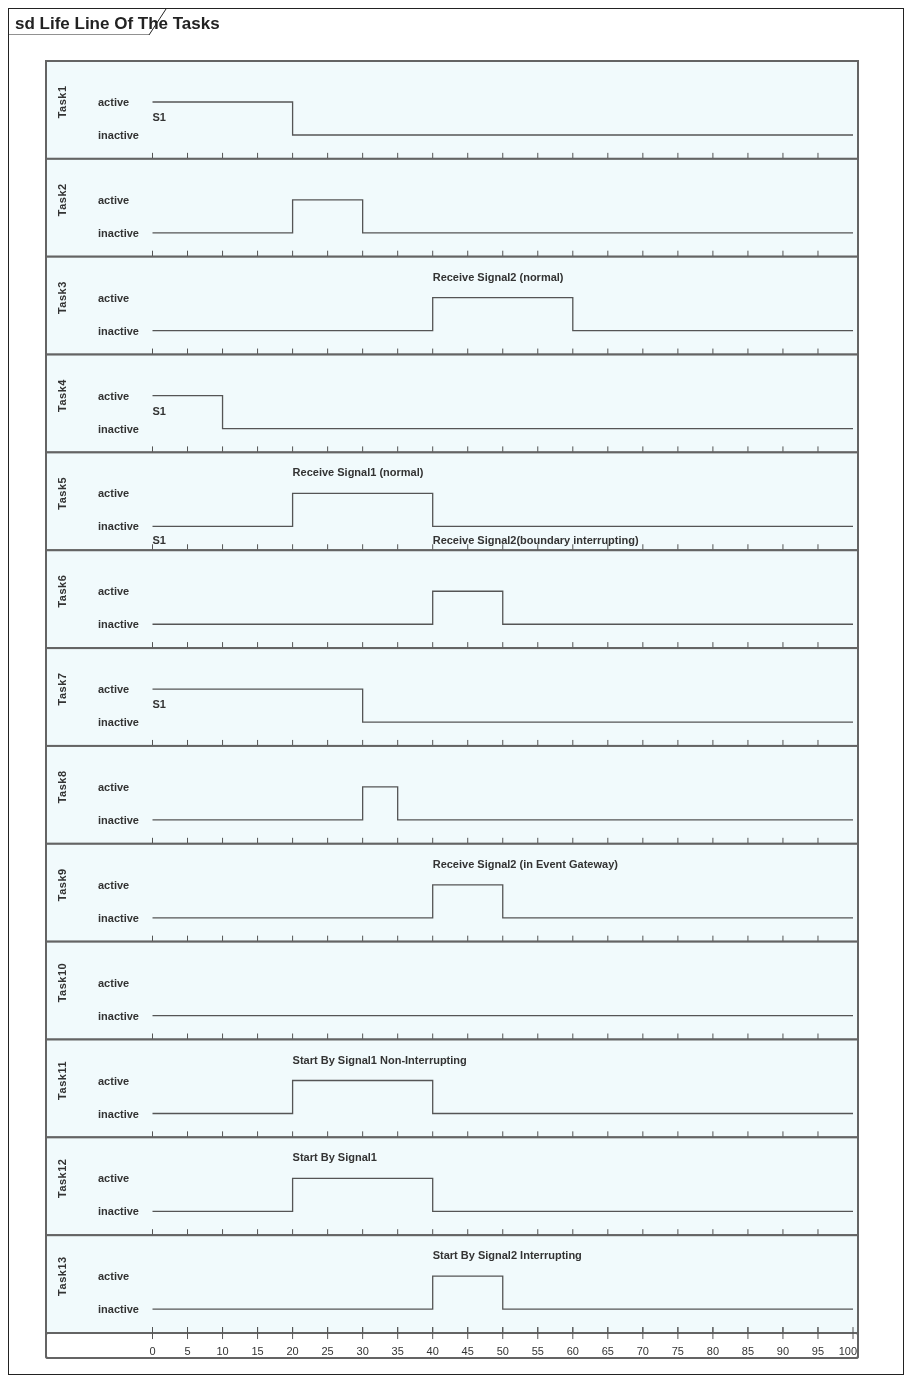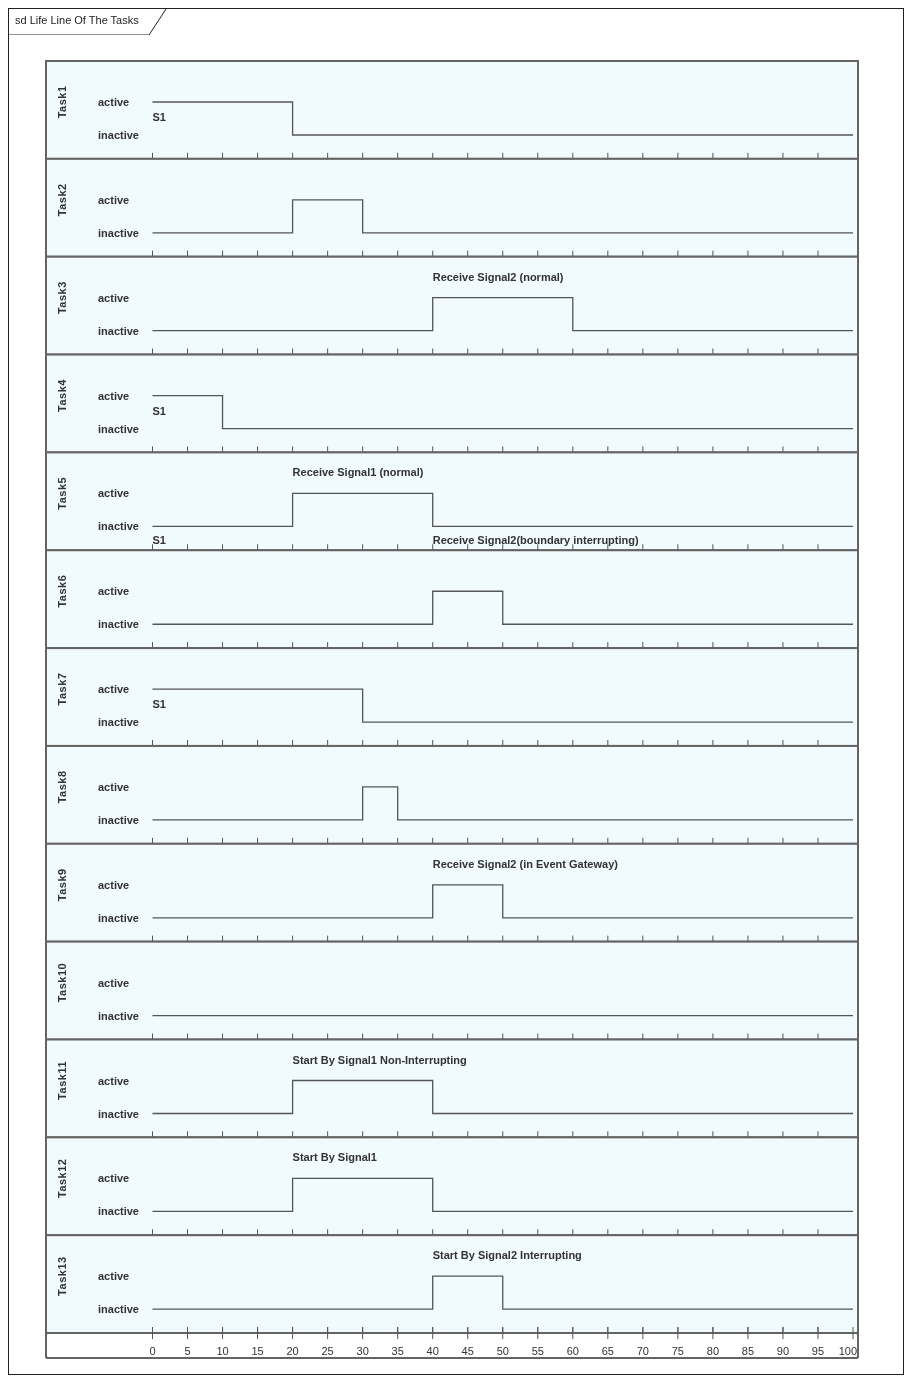--- a/index.html
+++ b/index.html
@@ -1,21 +1,21 @@
 <!DOCTYPE html>
 <html><head>
 <meta charset="utf-8">
 <style>
   html, body { margin: 0; padding: 0; background: #ffffff; }
   body { width: 911px; height: 1382px; position: relative; overflow: hidden;
          font-family: "DejaVu Sans", sans-serif; color: #333; }
   #frame { position: absolute; left: 8px; top: 8px; width: 896px; height: 1367px;
            border: 1px solid #222; box-sizing: border-box; background: #fff; }
   #title-tab { position: absolute; left: 0; top: 0; height: 26px; }
-  #title-text { position: absolute; left: 6px; top: 5px; font-size: 11px; font-weight: normal;
+  #title-text { position: absolute; left: 6px; top: 5px; font-size: 17px; font-weight: bold;
                 color: #222; white-space: nowrap; font-family: "Liberation Sans", sans-serif; }
   #chart-svg { position: absolute; left: 0; top: 0; }
   .row-name, .lvl, .note, .tick-lbl { font-family: "Liberation Sans", sans-serif; }
 </style>
 </head>
 <body>
 
 <div id="frame">
   <svg id="title-tab" width="160" height="27">
     <path d="M0 26 L140 26 L157 0" fill="none" stroke="#222" stroke-width="1"></path>

